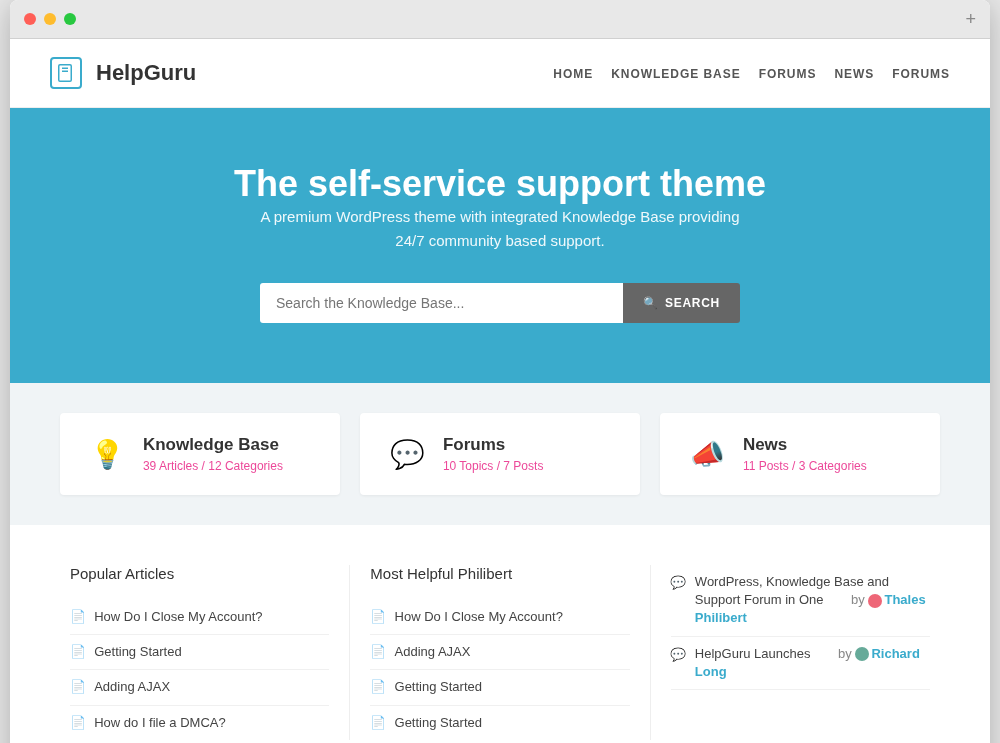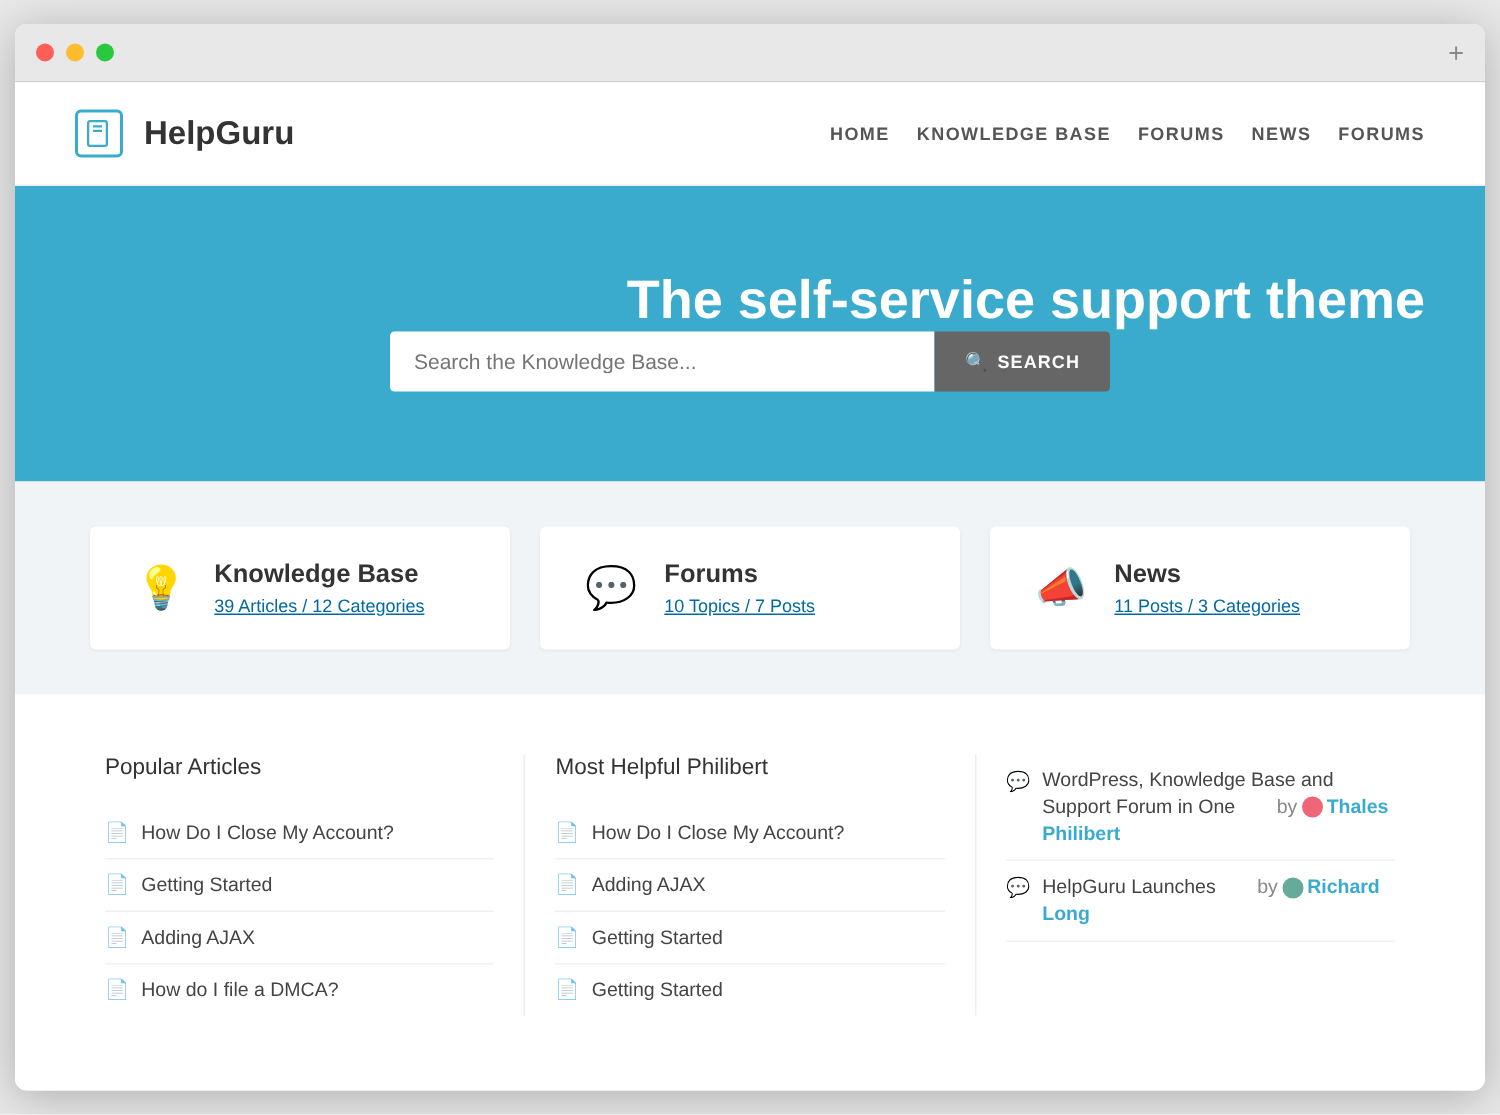--- a/index.html
+++ b/index.html
@@ -98,21 +98,20 @@
     .hero {
       background: #3aabcc;
       padding: 55px 40px 60px;
       text-align: center;
       color: #fff;
     }
     .hero-title {
       font-size: 36px;
       font-weight: 700;
       color: #fff;
-      text-align: right;
     }
     .hero-subtitle {
       font-size: 15px;
       line-height: 1.6;
       opacity: 0.92;
       margin-bottom: 30px;
       max-width: 500px;
       margin-left: auto;
       margin-right: auto;
     }
@@ -169,22 +168,21 @@
       color: #3aabcc;
     }
     .feature-card-text h3 {
       font-size: 17px;
       font-weight: 700;
       color: #333;
       margin-bottom: 4px;
     }
     .feature-card-text p {
       font-size: 12px;
-      color: #0369a1;
-      text-decoration: underline;
+      color: #ec4899;
     }
 
     
     .articles-section {
       background: #fff;
       padding: 40px 60px 50px;
       display: flex;
       gap: 0;
     }
     .articles-col {
@@ -291,20 +289,21 @@
           </li>
           <li>
             <a href="#">FORUMS</a>
           </li>
         </ul>
       </nav>
     </header>
 
     <section class="hero">
       <h1 class="hero-title">The self-service support theme</h1>
+      <p class="hero-subtitle">A premium WordPress theme with integrated Knowledge Base providing 24/7 community based support.</p>
       <div class="search-bar">
         <input type="text" placeholder="Search the Knowledge Base..." style="">
         <button>
           <span>🔍</span>
           <span>SEARCH</span>
         </button>
       </div>
     </section>
 
     <div class="feature-cards">

